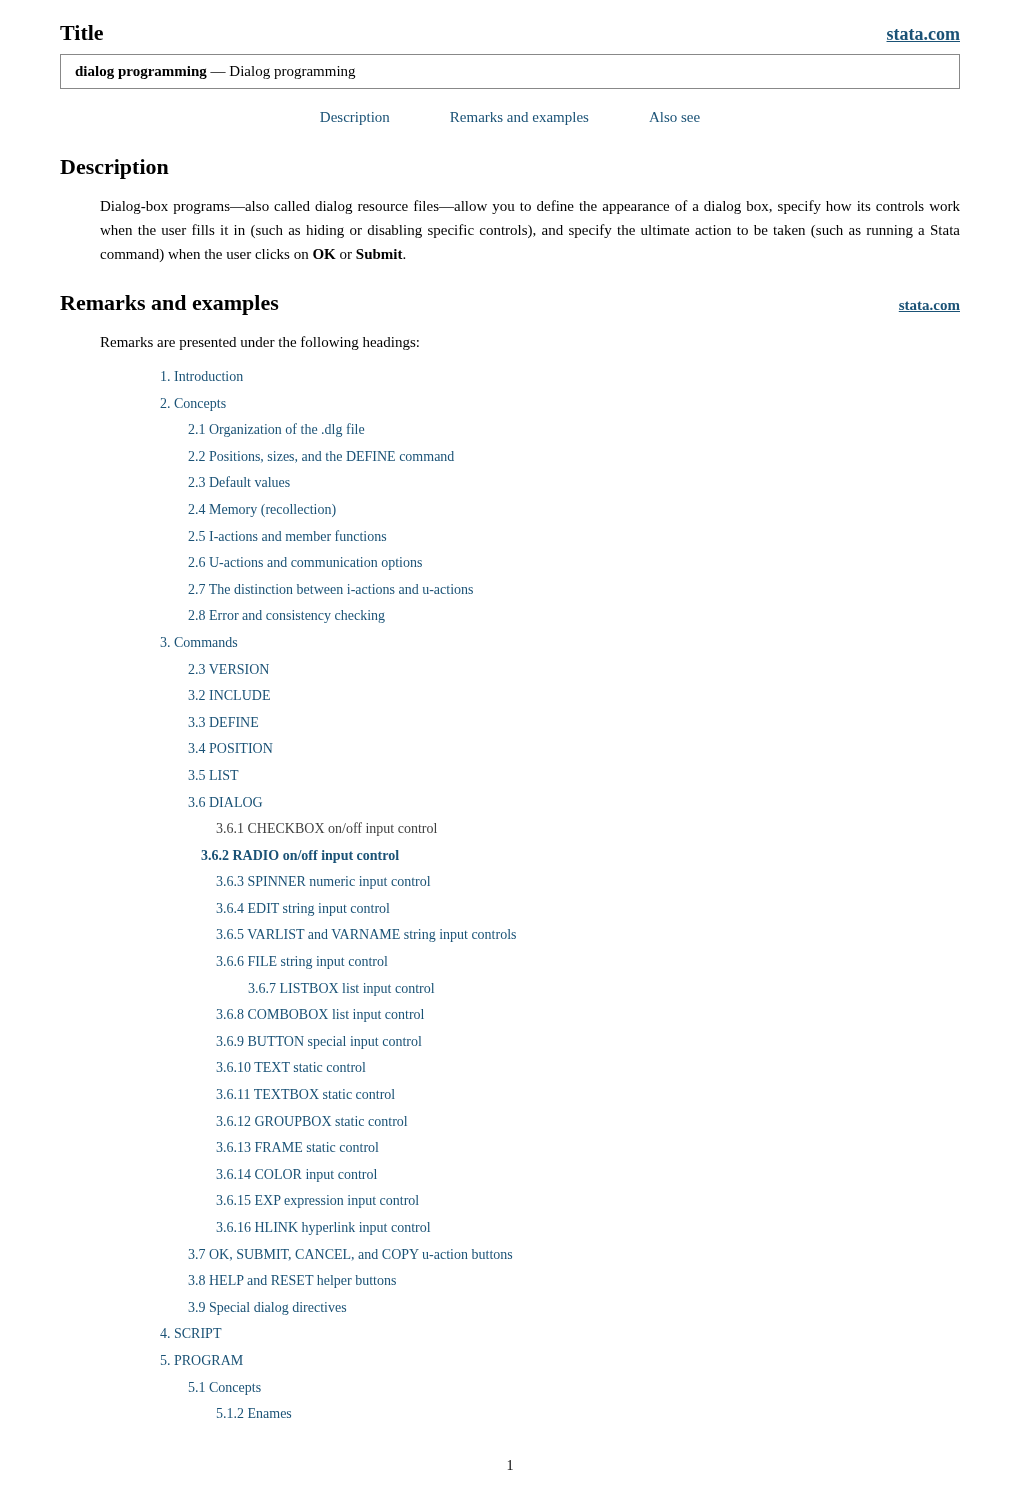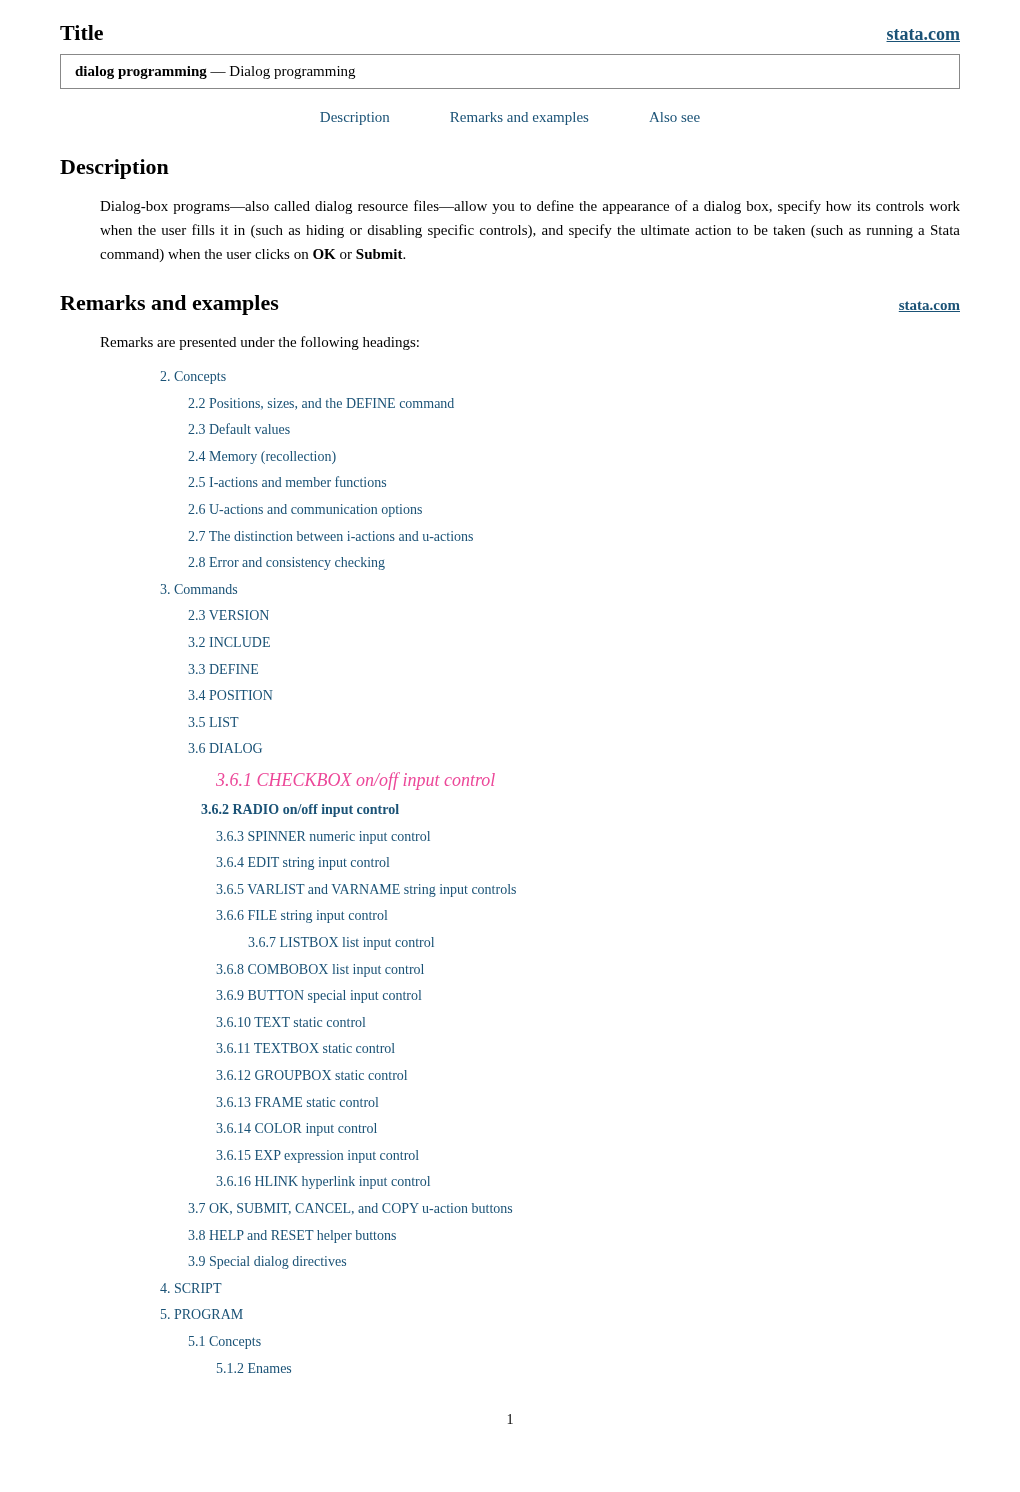--- a/index.html
+++ b/index.html
@@ -122,36 +122,38 @@
 </div>
 
 <div>
   <div class="section-heading-row">
     <h2 class="section-heading">Remarks and examples</h2>
     <a class="header-stata" style="font-size:15px;" href="#">stata.com</a>
   </div>
   <p class="remarks-intro">Remarks are presented under the following headings:</p>
 
   <div class="toc-list" id="toc-container">
+  <div class="toc-item" style="margin-left: 0px;"><a href="#" style="color: rgb(26, 82, 118); text-decoration: none; font-size: 14px;">1.  Introduction</a></div>
       <div class="toc-item" style="margin-left: 0px;"><a href="#" style="color: rgb(26, 82, 118); text-decoration: none; font-size: 14px;">2.  Concepts</a></div>
+      <div class="toc-item" style="margin-left: 28px;"><a href="#" style="color: rgb(26, 82, 118); text-decoration: none; font-size: 14px;">2.1  Organization of the .dlg file</a></div>
       <div class="toc-item" style="margin-left: 28px;"><a href="#" style="color: rgb(26, 82, 118); text-decoration: none; font-size: 14px;">2.2  Positions, sizes, and the DEFINE command</a></div>
       <div class="toc-item" style="margin-left: 28px;"><a href="#" style="color: rgb(26, 82, 118); text-decoration: none; font-size: 14px;">2.3  Default values</a></div>
       <div class="toc-item" style="margin-left: 28px;"><a href="#" style="color: rgb(26, 82, 118); text-decoration: none; font-size: 14px;">2.4  Memory (recollection)</a></div>
       <div class="toc-item" style="margin-left: 28px;"><a href="#" style="color: rgb(26, 82, 118); text-decoration: none; font-size: 14px;">2.5  I-actions and member functions</a></div>
       <div class="toc-item" style="margin-left: 28px;"><a href="#" style="color: rgb(26, 82, 118); text-decoration: none; font-size: 14px;">2.6  U-actions and communication options</a></div>
       <div class="toc-item" style="margin-left: 28px;"><a href="#" style="color: rgb(26, 82, 118); text-decoration: none; font-size: 14px;">2.7  The distinction between i-actions and u-actions</a></div>
       <div class="toc-item" style="margin-left: 28px;"><a href="#" style="color: rgb(26, 82, 118); text-decoration: none; font-size: 14px;">2.8  Error and consistency checking</a></div>
       <div class="toc-item" style="margin-left: 0px;"><a href="#" style="color: rgb(26, 82, 118); text-decoration: none; font-size: 14px;">3.  Commands</a></div>
       <div class="toc-item" style="margin-left: 28px;"><a href="#" style="color: rgb(26, 82, 118); text-decoration: none; font-size: 14px;">2.3  VERSION</a></div>
       <div class="toc-item" style="margin-left: 28px;"><a href="#" style="color: rgb(26, 82, 118); text-decoration: none; font-size: 14px;">3.2  INCLUDE</a></div>
       <div class="toc-item" style="margin-left: 28px;"><a href="#" style="color: rgb(26, 82, 118); text-decoration: none; font-size: 14px;">3.3  DEFINE</a></div>
       <div class="toc-item" style="margin-left: 28px;"><a href="#" style="color: rgb(26, 82, 118); text-decoration: none; font-size: 14px;">3.4  POSITION</a></div>
       <div class="toc-item" style="margin-left: 28px;"><a href="#" style="color: rgb(26, 82, 118); text-decoration: none; font-size: 14px;">3.5  LIST</a></div>
       <div class="toc-item" style="margin-left: 28px;"><a href="#" style="color: rgb(26, 82, 118); text-decoration: none; font-size: 14px;">3.6  DIALOG</a></div>
-      <div class="toc-item" style="margin-left: 56px;"><a href="#" style="color: #ec4899; text-decoration: none; font-size: 18px; font-style: italic;">3.6.1  CHECKBOX on/off input control</a></div>
+      <div class="toc-item" style="margin-left: 56px;"><a href="#" style="color: #404040; text-decoration: none; font-size: 14px;">3.6.1  CHECKBOX on/off input control</a></div>
       <div class="toc-item" style="margin-left: 41px; font-weight: bold;"><a href="#" style="color: rgb(26, 82, 118); text-decoration: none; font-size: 14px;">3.6.2  RADIO on/off input control</a></div>
       <div class="toc-item" style="margin-left: 56px;"><a href="#" style="color: rgb(26, 82, 118); text-decoration: none; font-size: 14px;">3.6.3  SPINNER numeric input control</a></div>
       <div class="toc-item" style="margin-left: 56px;"><a href="#" style="color: rgb(26, 82, 118); text-decoration: none; font-size: 14px;">3.6.4  EDIT string input control</a></div>
       <div class="toc-item" style="margin-left: 56px;"><a href="#" style="color: rgb(26, 82, 118); text-decoration: none; font-size: 14px;">3.6.5  VARLIST and VARNAME string input controls</a></div>
       <div class="toc-item" style="margin-left: 56px;"><a href="#" style="color: rgb(26, 82, 118); text-decoration: none; font-size: 14px;">3.6.6  FILE string input control</a></div>
       <div class="toc-item" style="margin-left: 88px;"><a href="#" style="color: rgb(26, 82, 118); text-decoration: none; font-size: 14px;">3.6.7  LISTBOX list input control</a></div>
       <div class="toc-item" style="margin-left: 56px;"><a href="#" style="color: rgb(26, 82, 118); text-decoration: none; font-size: 14px;">3.6.8  COMBOBOX list input control</a></div>
       <div class="toc-item" style="margin-left: 56px;"><a href="#" style="color: rgb(26, 82, 118); text-decoration: none; font-size: 14px;">3.6.9  BUTTON special input control</a></div>
       <div class="toc-item" style="margin-left: 56px;"><a href="#" style="color: rgb(26, 82, 118); text-decoration: none; font-size: 14px;">3.6.10  TEXT static control</a></div>
       <div class="toc-item" style="margin-left: 56px;"><a href="#" style="color: rgb(26, 82, 118); text-decoration: none; font-size: 14px;">3.6.11  TEXTBOX static control</a></div>

